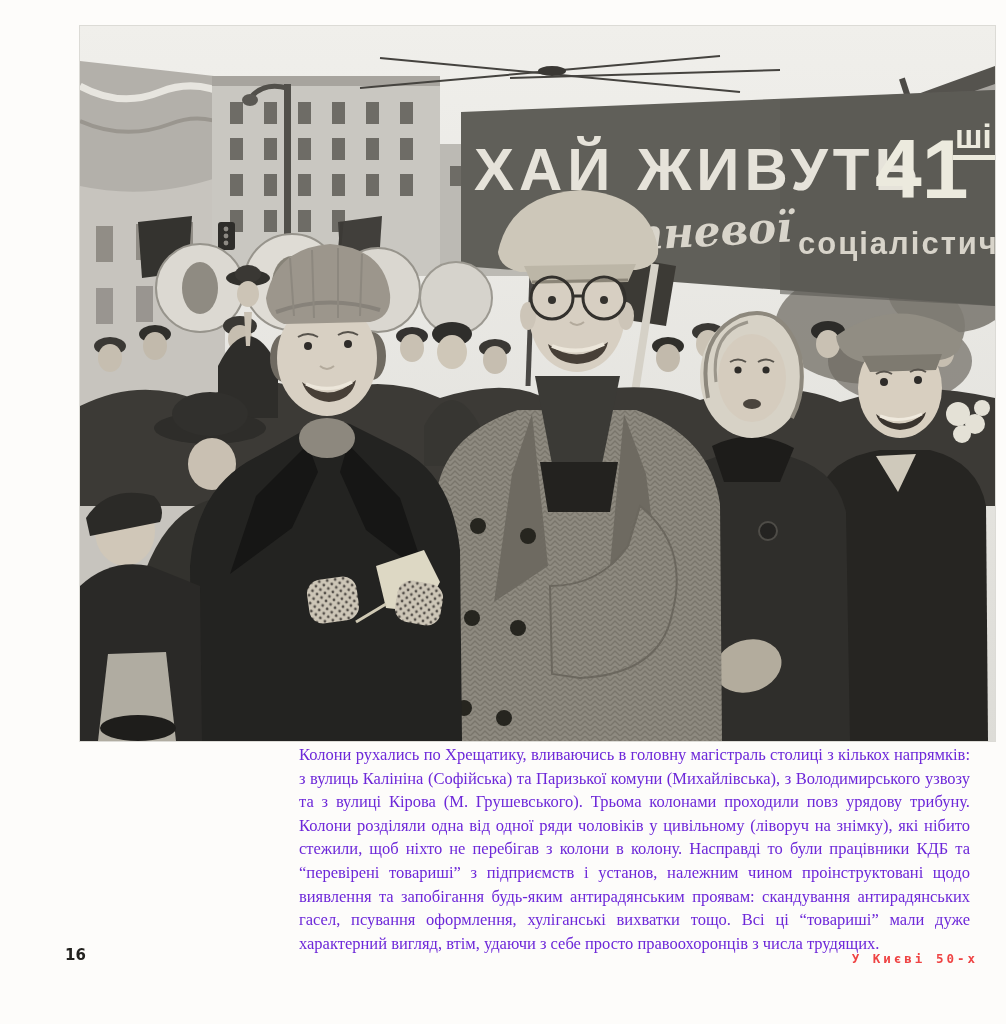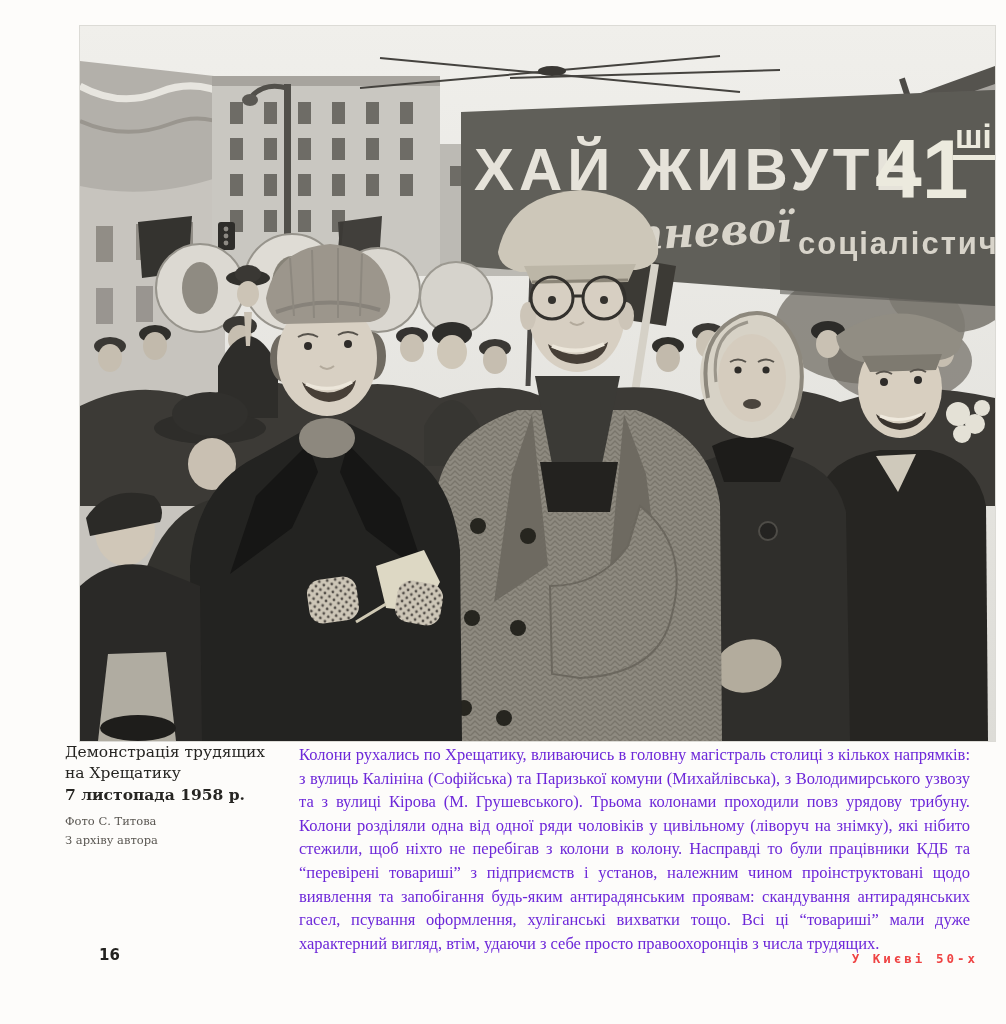--- a/index.html
+++ b/index.html
@@ -19,21 +19,21 @@
   .caption .d{font:700 15.5px/21px "DejaVu Serif",serif;color:#262522;}
   .caption .c{font:400 11.5px/19px "DejaVu Serif",serif;color:#5a5752;}
   .caption .c.first{margin-top:7px;}
   
   .article{position:absolute;left:291px;top:735px;width:687px;}
   .article p{
     margin:8px;font:400 16.5px/23.6px "Liberation Serif",serif;color:#6d28d9;
     text-align:justify;
   }
   
-  .pageno{position:absolute;left:65px;top:946px;font:700 15px/18px "DejaVu Sans",sans-serif;color:#23221f;margin-left:34px;}
+  .pageno{position:absolute;left:65px;top:946px;font:700 15px/18px "DejaVu Sans",sans-serif;color:#23221f;}
   .running{
     position:absolute;right:28px;top:951px;font:700 12.5px/15px "DejaVu Sans Mono",monospace;
     letter-spacing:3px;color:#ef4444;
   }
   
   .bn1{font:700 60px "Liberation Sans",sans-serif;letter-spacing:5px;fill:#e6e3da;}
   .bn2{font:700 84px "Liberation Sans",sans-serif;fill:#eceade;}
   .bn3{font:700 33px "Liberation Sans",sans-serif;fill:#eceade;}
   .bn4{font:italic 700 42px "DejaVu Serif",serif;fill:#d9d5cb;}
   .bn5{font:700 31px "Liberation Sans",sans-serif;letter-spacing:2px;fill:#d8d4ca;}
@@ -327,27 +327,20 @@
         <path d="M0,715 L0,560 Q30,532 70,540 L120,560 L122,715 Z" fill="#2a2927"></path>
       </g>
 
       <g>
         <polygon points="28,628 86,626 96,715 18,715" fill="#b0aca1"></polygon>
         <ellipse cx="58" cy="702" rx="38" ry="13" fill="#1e1d1b"></ellipse>
       </g>
     </svg>
   </figure>
 
-  <aside class="caption">
-    <div class="t">Демонстрація трудящих</div>
-    <div class="t">на Хрещатику</div>
-    <div class="d">7 листопада 1958 р.</div>
-    <div class="c first">Фото С. Титова</div>
-    <div class="c">З архіву автора</div>
-  </aside>
 
   <main class="article">
     <p>Колони рухались по Хрещатику, вливаючись в головну магістраль столиці з кількох напрямків: з вулиць Калініна (Софійська) та Паризької комуни (Михайлівська), з Володимирського узвозу та з вулиці Кірова (М. Грушевського). Трьома колонами проходили повз урядову трибуну. Колони розділяли одна від одної ряди чоловіків у цивільному (ліворуч на знімку), які нібито стежили, щоб ніхто не перебігав з колони в колону. Насправді то були працівники КДБ та “перевірені товариші” з підприємств і установ, належним чином проінструктовані щодо виявлення та запобігання будь-яким антирадянським проявам: скандування антирадянських гасел, псування оформлення, хуліганські вихватки тощо. Всі ці “товариші” мали дуже характерний вигляд, втім, удаючи з себе просто правоохоронців з числа трудящих.</p>
   </main>
 
   <span class="pageno">16</span>
   <span class="running">У Києві 50-х</span>
 
 </div>
 

